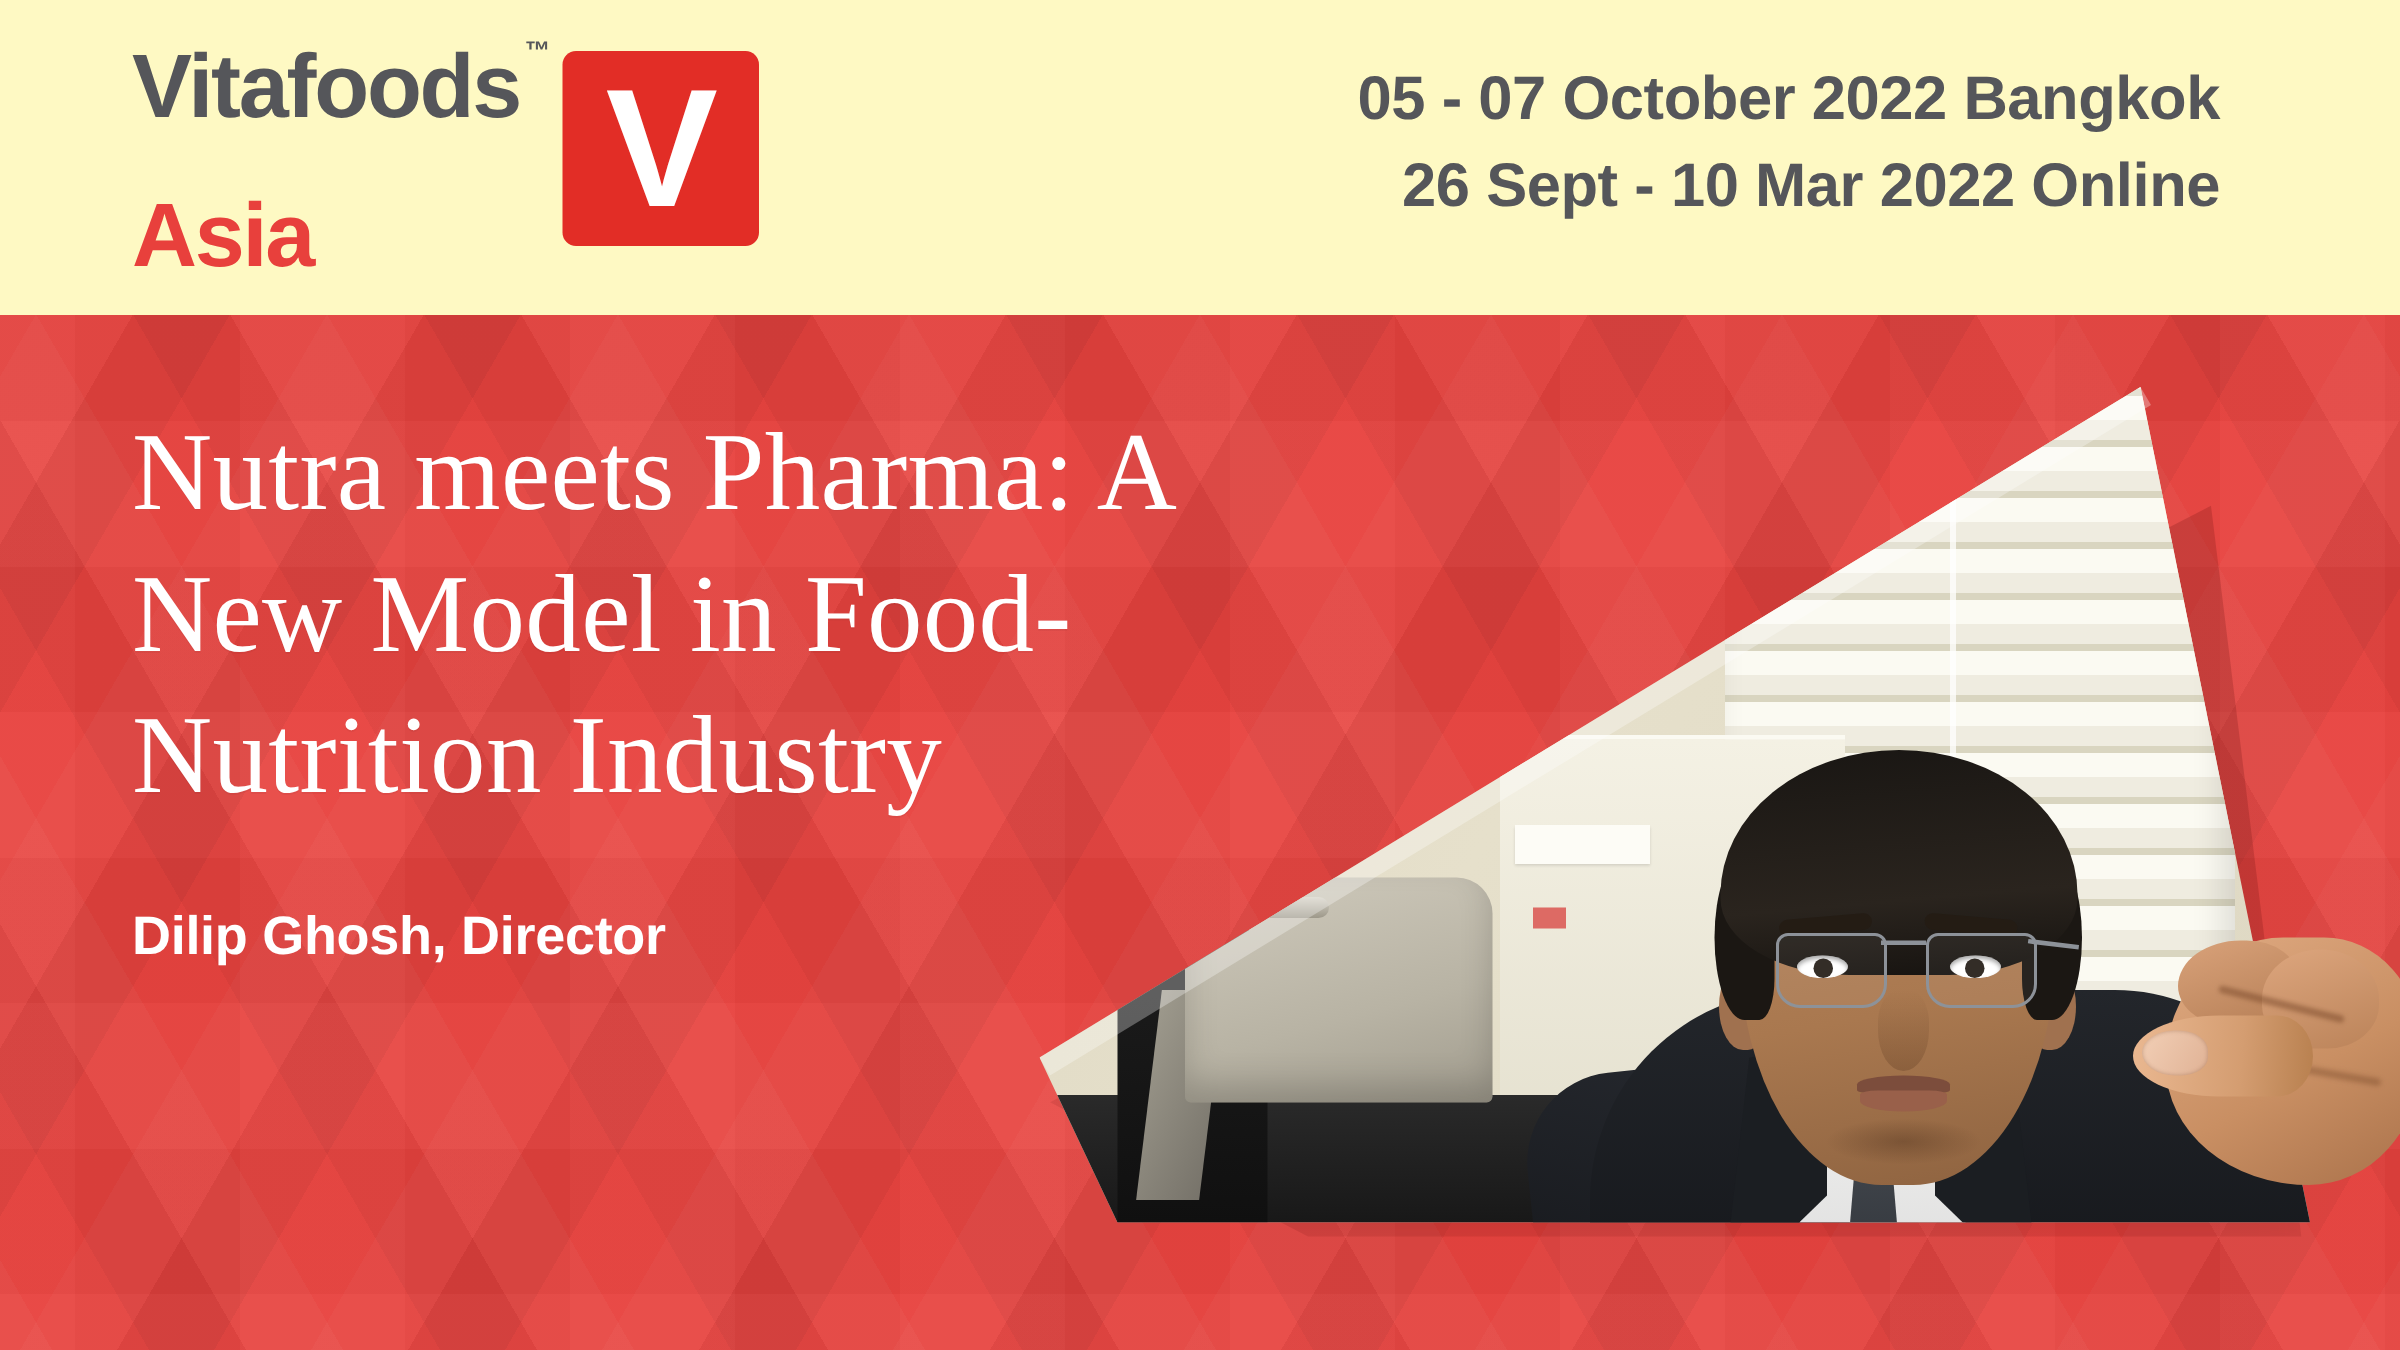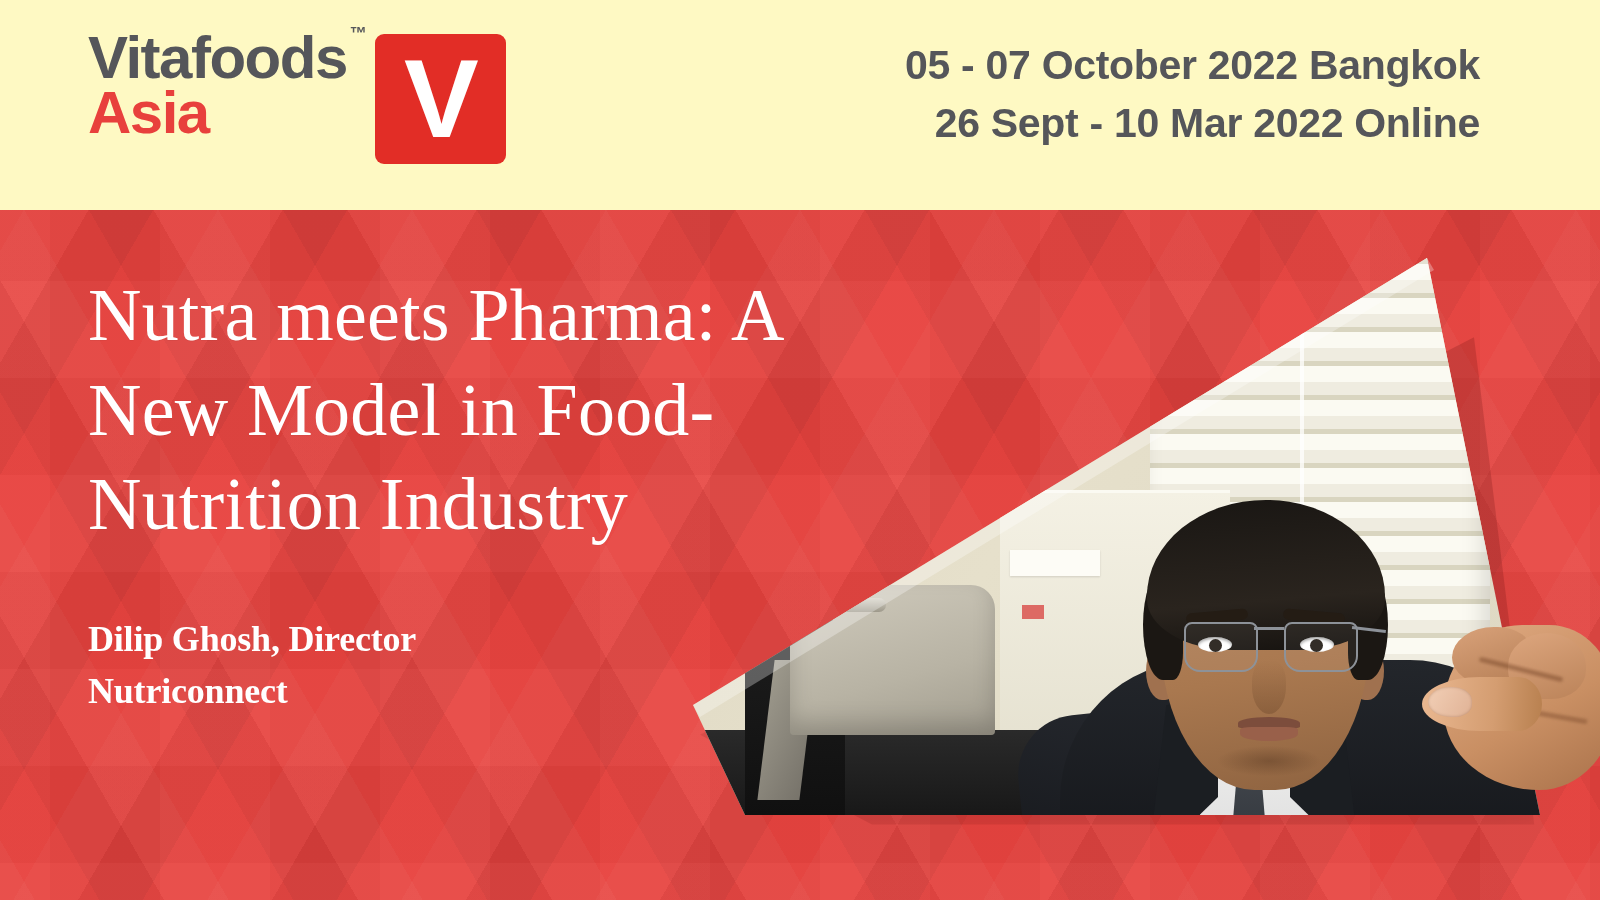--- a/index.html
+++ b/index.html
@@ -61,20 +61,21 @@
     position: absolute;
     right: -20px;
     top: 0px;
     font-size: 17px;
     font-weight: bold;
     color: #55565a;
     letter-spacing: 0;
   }
   #wm-asia {
     color: #e8403c;
+    margin-top: 44px;
   }
 
   #logo-mark {
     width: 131px;
     height: 130px;
     background: #e22d26;
     border-radius: 9px;
     margin-left: 28px;
     margin-top: 8px;
     position: relative;
@@ -167,23 +168,23 @@
     font-family: "Liberation Serif", "DejaVu Serif", serif;
     color: #ffffff;
     font-size: 74px;
     line-height: 1.28;
     font-weight: normal;
     margin: 0;
     letter-spacing: 0.2px;
     text-shadow: 0 1px 0 rgba(0,0,0,0.04);
   }
   #speaker {
-    margin-top: 62px;
+    margin-top: 46px;
     color: #ffffff;
-    font-family: Liberation Serif, serif;
+    font-family: Liberation Sans, sans-serif;
     font-weight: bold;
     font-size: 36px;
     line-height: 1.44;
     letter-spacing: -0.2px;
   }
 
   
   #photo-wrap {
     position: absolute;
     left: 0; top: 0;
@@ -555,18 +556,17 @@
         <div class="hand-part" id="hand-crease-2"></div>
         <div class="hand-part" id="hand-thumb"></div>
         <div class="hand-part" id="hand-thumbnail"></div>
       </div>
     </div>
 
     <div id="copy">
       <h1 id="session-title">Nutra meets Pharma: A New Model in Food-Nutrition Industry</h1>
       <div id="speaker">
         <div>Dilip Ghosh, Director</div>
-        <div>Nutriconnect</div>
       </div>
     </div>
 
   </div>
 </div>
 
 </body></html>

